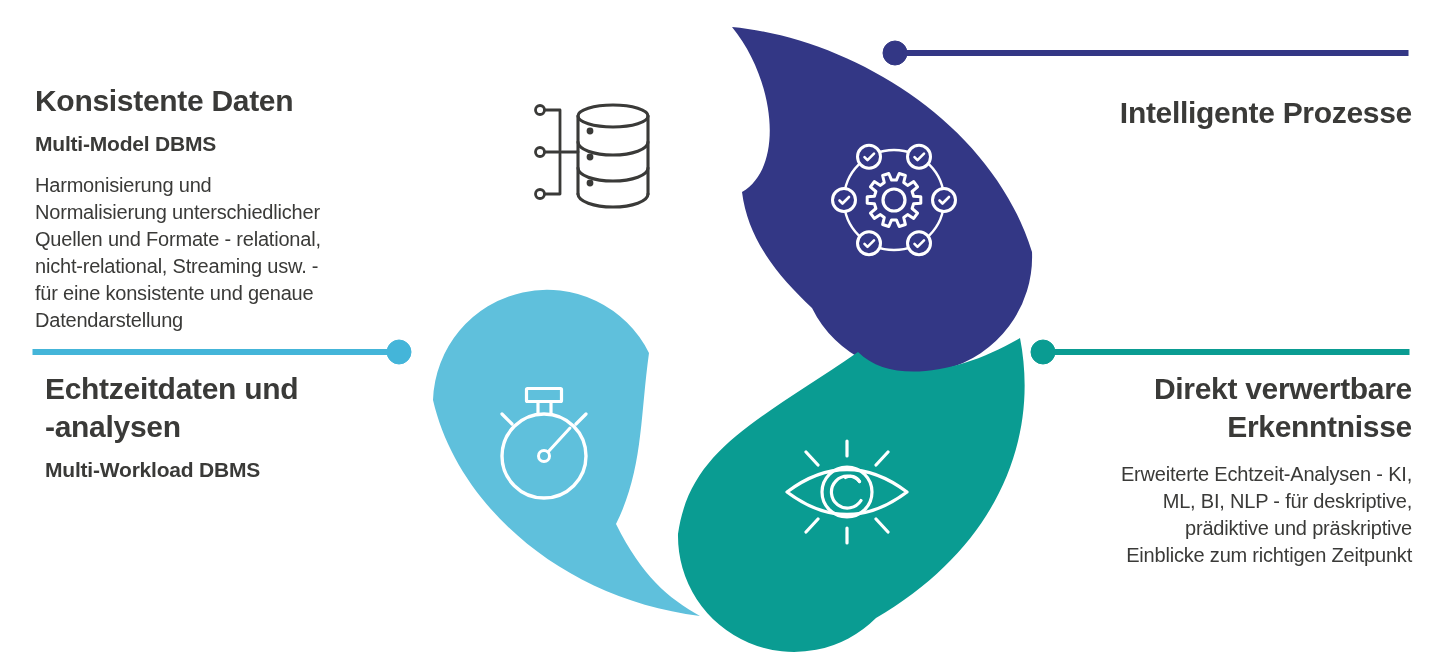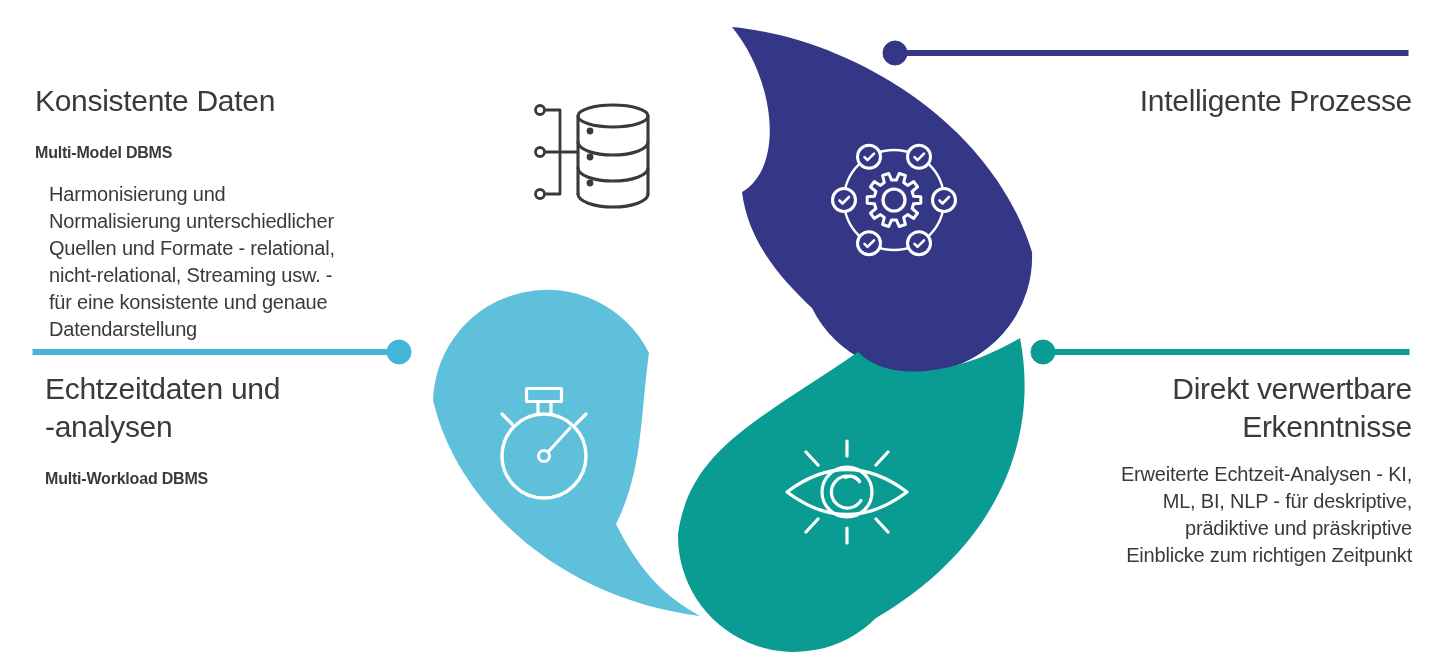--- a/index.html
+++ b/index.html
@@ -6,35 +6,35 @@
   #stage{
     position:relative;
     width:1440px;height:657px;
     background:#ffffff;
     font-family:"Liberation Sans", sans-serif;
     overflow:hidden;
   }
   #graphic{position:absolute;left:0;top:0;width:1440px;height:657px;}
   .textblock{position:absolute;color:var(--c-text);}
   .textblock .title{
-    font-size:30px;font-weight:400;line-height:38px;
+    font-size:30px;font-weight:700;line-height:38px;
     white-space:pre-line;letter-spacing:-0.3px;margin:0;
   }
   .textblock .subtitle{
-    font-size:16px;font-weight:700;line-height:26px;
-    margin-top:20px;letter-spacing:-0.2px;
+    font-size:21px;font-weight:700;line-height:26px;
+    margin-top:11px;letter-spacing:-0.2px;
   }
   .textblock .body{
     font-size:20px;font-weight:400;line-height:27px;
-    margin-top:15px;white-space:pre-line;letter-spacing:-0.2px;margin-left:14px;
+    margin-top:15px;white-space:pre-line;letter-spacing:-0.2px;
   }
   .align-left{text-align:left;}
   .align-right{text-align:right;}
   #block-consistent-data{left:35px;top:82px;width:420px;}
-  #block-intelligent-processes{right:28px;top:82px;width:380px;}
+  #block-intelligent-processes{right:28px;top:94px;width:380px;}
   #block-realtime-data{left:45px;top:370px;width:420px;}
   #block-actionable-insights{right:28px;top:370px;width:380px;}
 
   .seg-navy{fill:var(--c-navy);}
   .seg-teal{fill:var(--c-teal);}
   .seg-blue{fill:var(--c-light_blue);}
   .line-navy{stroke:var(--c-navy);fill:var(--c-navy);}
   .line-teal{stroke:var(--c-teal);fill:var(--c-teal);}
   .line-blue{stroke:var(--c-line_light_blue);fill:var(--c-line_light_blue);}
   .white-stroke{stroke:#ffffff;fill:none;stroke-linecap:round;stroke-linejoin:round;}

